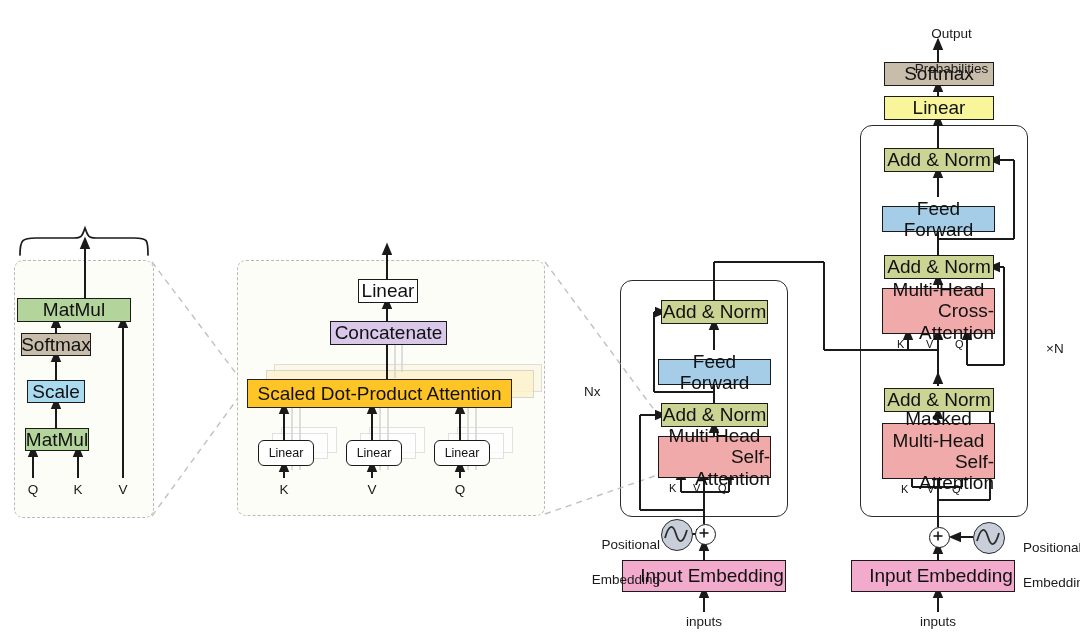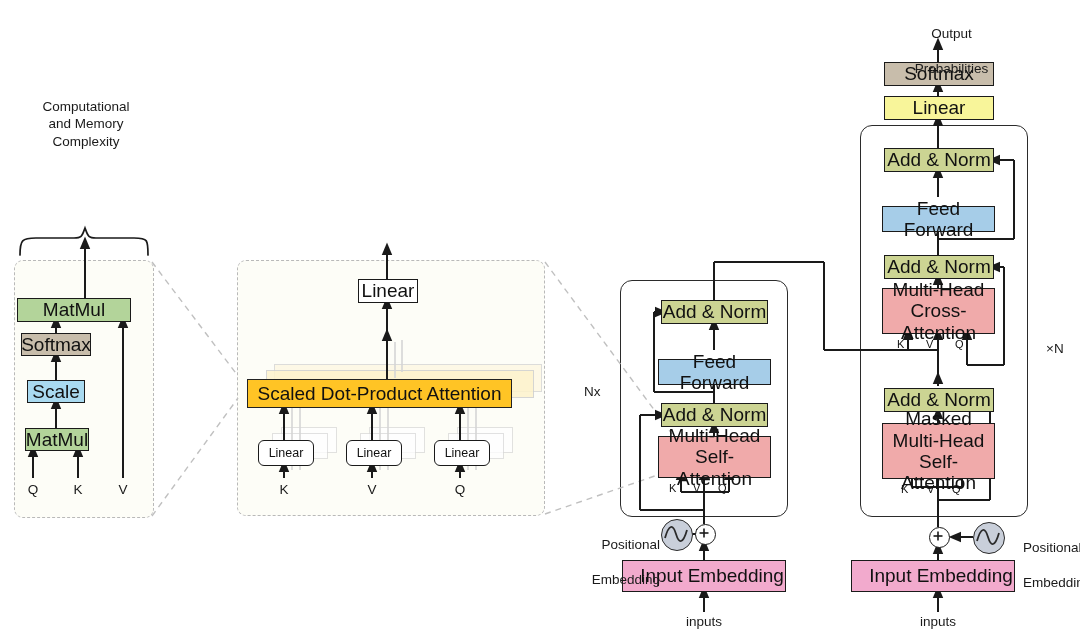--- a/index.html
+++ b/index.html
@@ -16,21 +16,21 @@
     background:#fff;
   }
   .node.sm{font-size:12.5px;border-radius:6px;}
 
   
   .c-green   {background:#b3d49a;}
   .c-tan     {background:#c8bdab;}
   .c-blue    {background:#a9daf0;}
   .c-olive   {background:#ccd493;text-align:center;}
   .c-ffblue  {background:#a6cde8;margin-top:9px;}
-  .c-red     {background:#f0aaaa;}
+  .c-red     {background:#f0aaaa;text-align:right;}
   .c-pink    {background:#f2aacd;padding-left:16px;}
   .c-yellow  {background:#f8f59a;}
   .c-softtan {background:#c8bdab;}
   .c-purple  {background:#d9c8ea;}
   .c-amber   {background:#ffc425;border-color:#222;}
   .c-white   {background:#ffffff;}
 
   
   .ghost{border-color:#cfcfcf;color:transparent;z-index:4;}
   .ghost1{background:#fdf3cd;opacity:.85;}
@@ -109,23 +109,20 @@
       <line x1="56" y1="380" x2="56" y2="356"></line>
 
       <line x1="56" y1="333" x2="56" y2="322"></line>
 
       <line x1="123" y1="478" x2="123" y2="322"></line>
 
       <line x1="85" y1="298" x2="85" y2="243"></line>
     </g>
   </svg>
 
-  <div class="txt c" style="left:10px;top:98px;width:152px;">Computational
-and Memory
-Complexity</div>
 
 
   <svg class="wires">
     <path d="M20,255 C20,240 22,238 36,238 L74,238 C82,238 82,236 85,228
              C88,236 88,238 96,238 L134,238 C148,238 148,240 148,255" stroke="#1a1a1a" stroke-width="1.7" fill="none" stroke-linecap="round"></path>
   </svg>
 
   <div class="node c-green" style="left:17px;top:298px;width:114px;height:24px;">MatMul</div>
   <div class="node c-tan" style="left:21px;top:333px;width:70px;height:23px;">Softmax</div>
   <div class="node c-blue" style="left:27px;top:380px;width:58px;height:23px;">Scale</div>
@@ -171,20 +168,21 @@
       <line x1="380" y1="470" x2="380" y2="400"></line>
       <line x1="388" y1="470" x2="388" y2="396"></line>
       <line x1="468" y1="470" x2="468" y2="400"></line>
       <line x1="476" y1="470" x2="476" y2="396"></line>
       <line x1="395" y1="378" x2="395" y2="342"></line>
       <line x1="402" y1="372" x2="402" y2="340"></line>
     </g>
   </svg>
 
   <div class="node c-white" style="left:358px;top:279px;width:60px;height:24px;">Linear</div>
+  <div class="node c-purple" style="left:330px;top:321px;width:117px;height:24px;">Concatenate</div>
   <div class="node c-amber" style="left:247px;top:379px;width:265px;height:29px;">Scaled Dot-Product Attention</div>
 
   <div class="node c-white sm" style="left:258px;top:440px;width:56px;height:26px;">Linear</div>
   <div class="node c-white sm" style="left:346px;top:440px;width:56px;height:26px;">Linear</div>
   <div class="node c-white sm" style="left:434px;top:440px;width:56px;height:26px;">Linear</div>
 
   <div class="txt c" style="left:270px;top:481px;width:28px;">K</div>
   <div class="txt c" style="left:358px;top:481px;width:28px;">V</div>
   <div class="txt c" style="left:446px;top:481px;width:28px;">Q</div>
 

